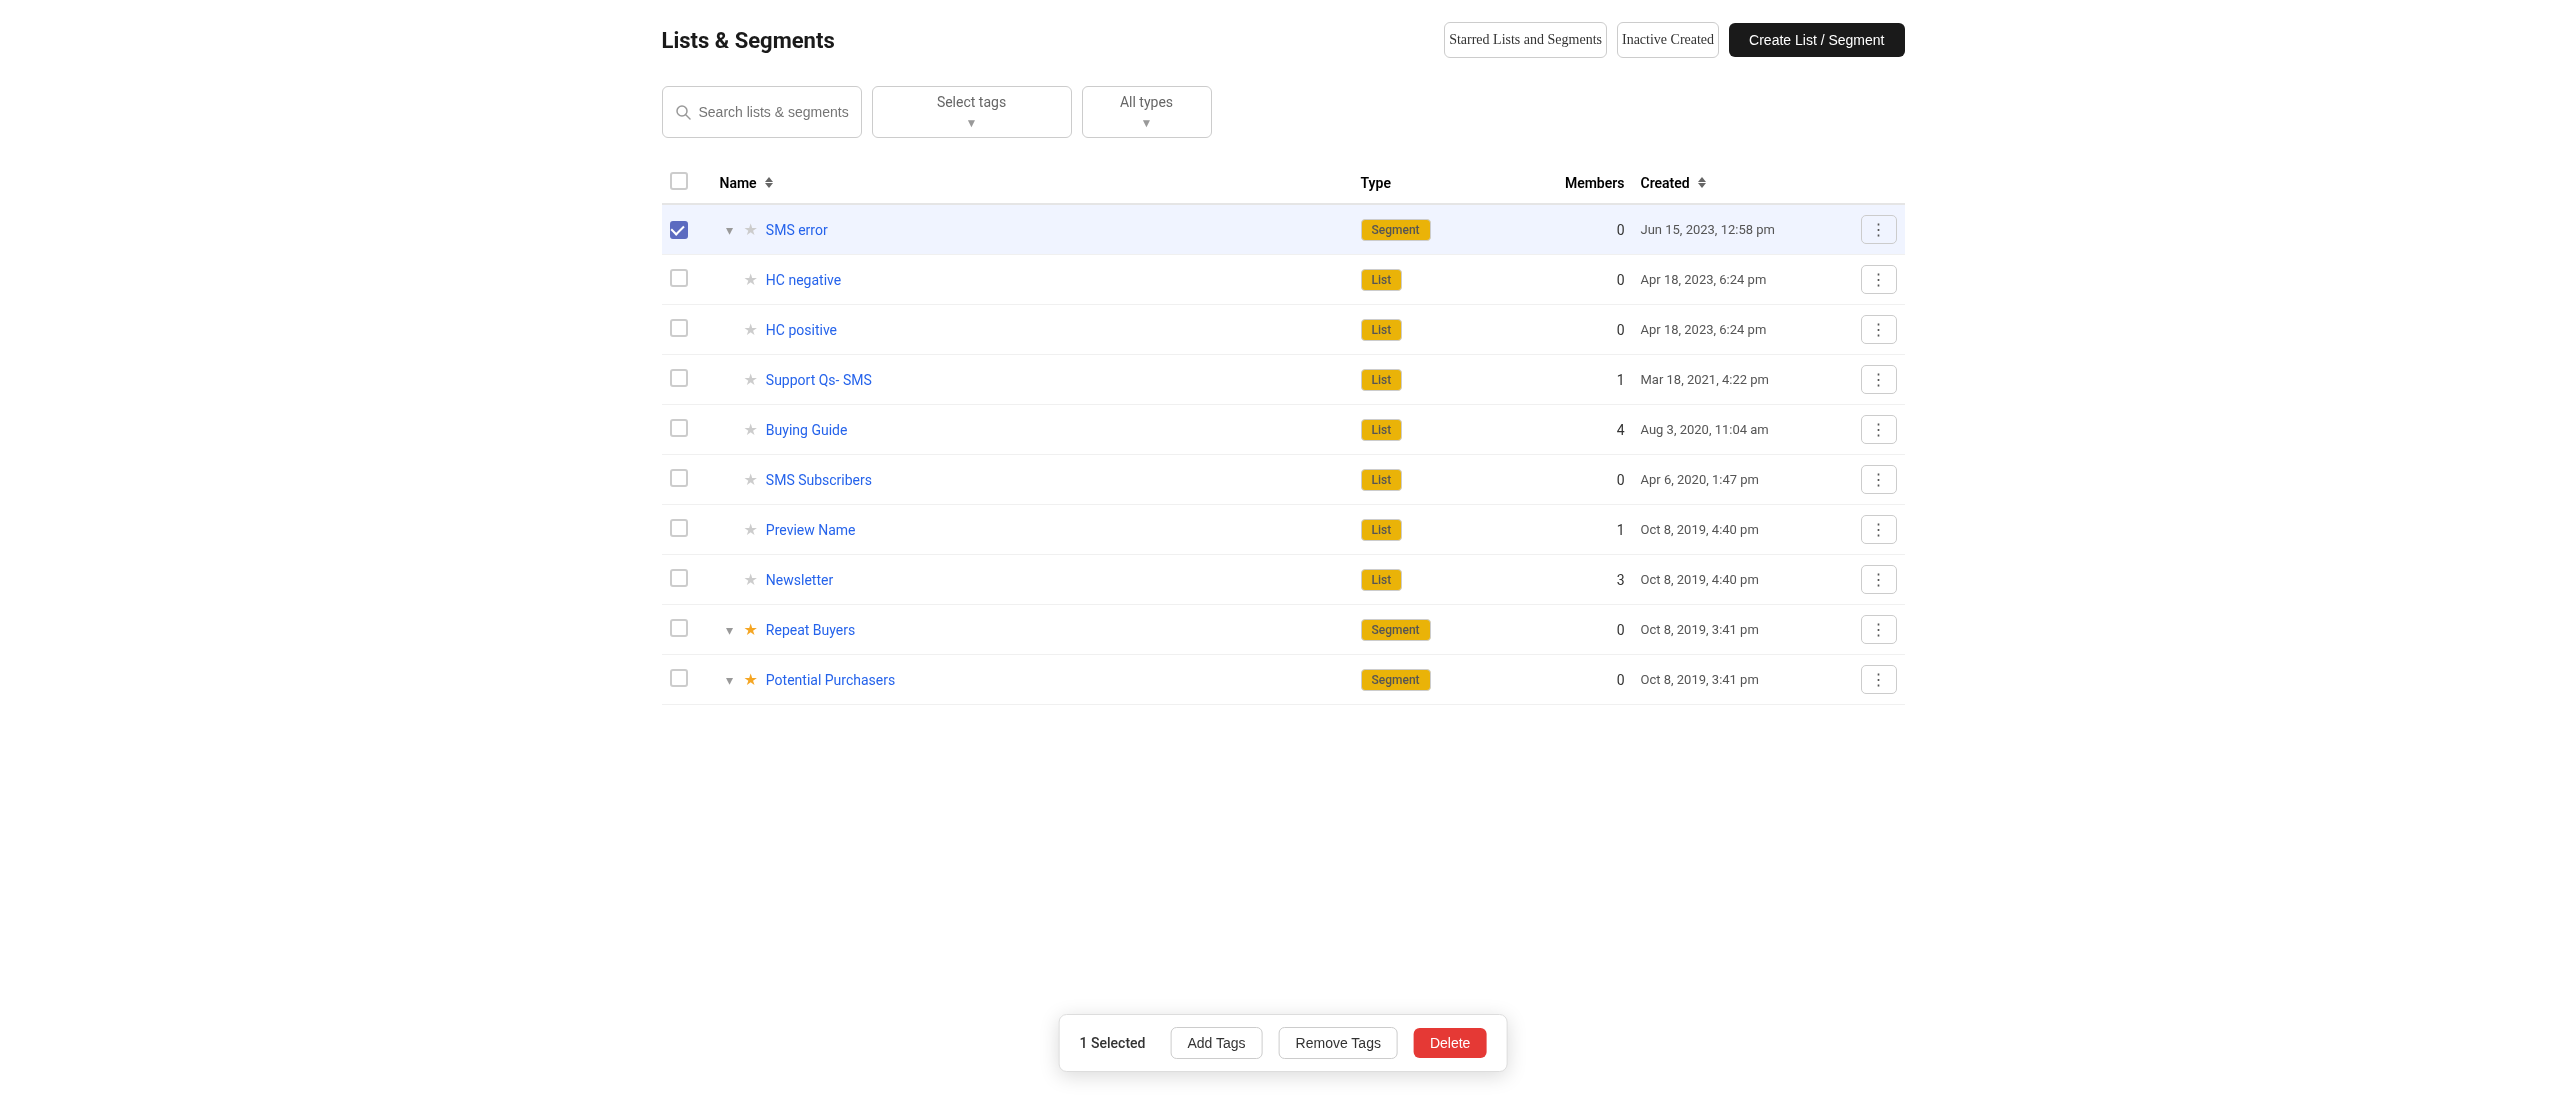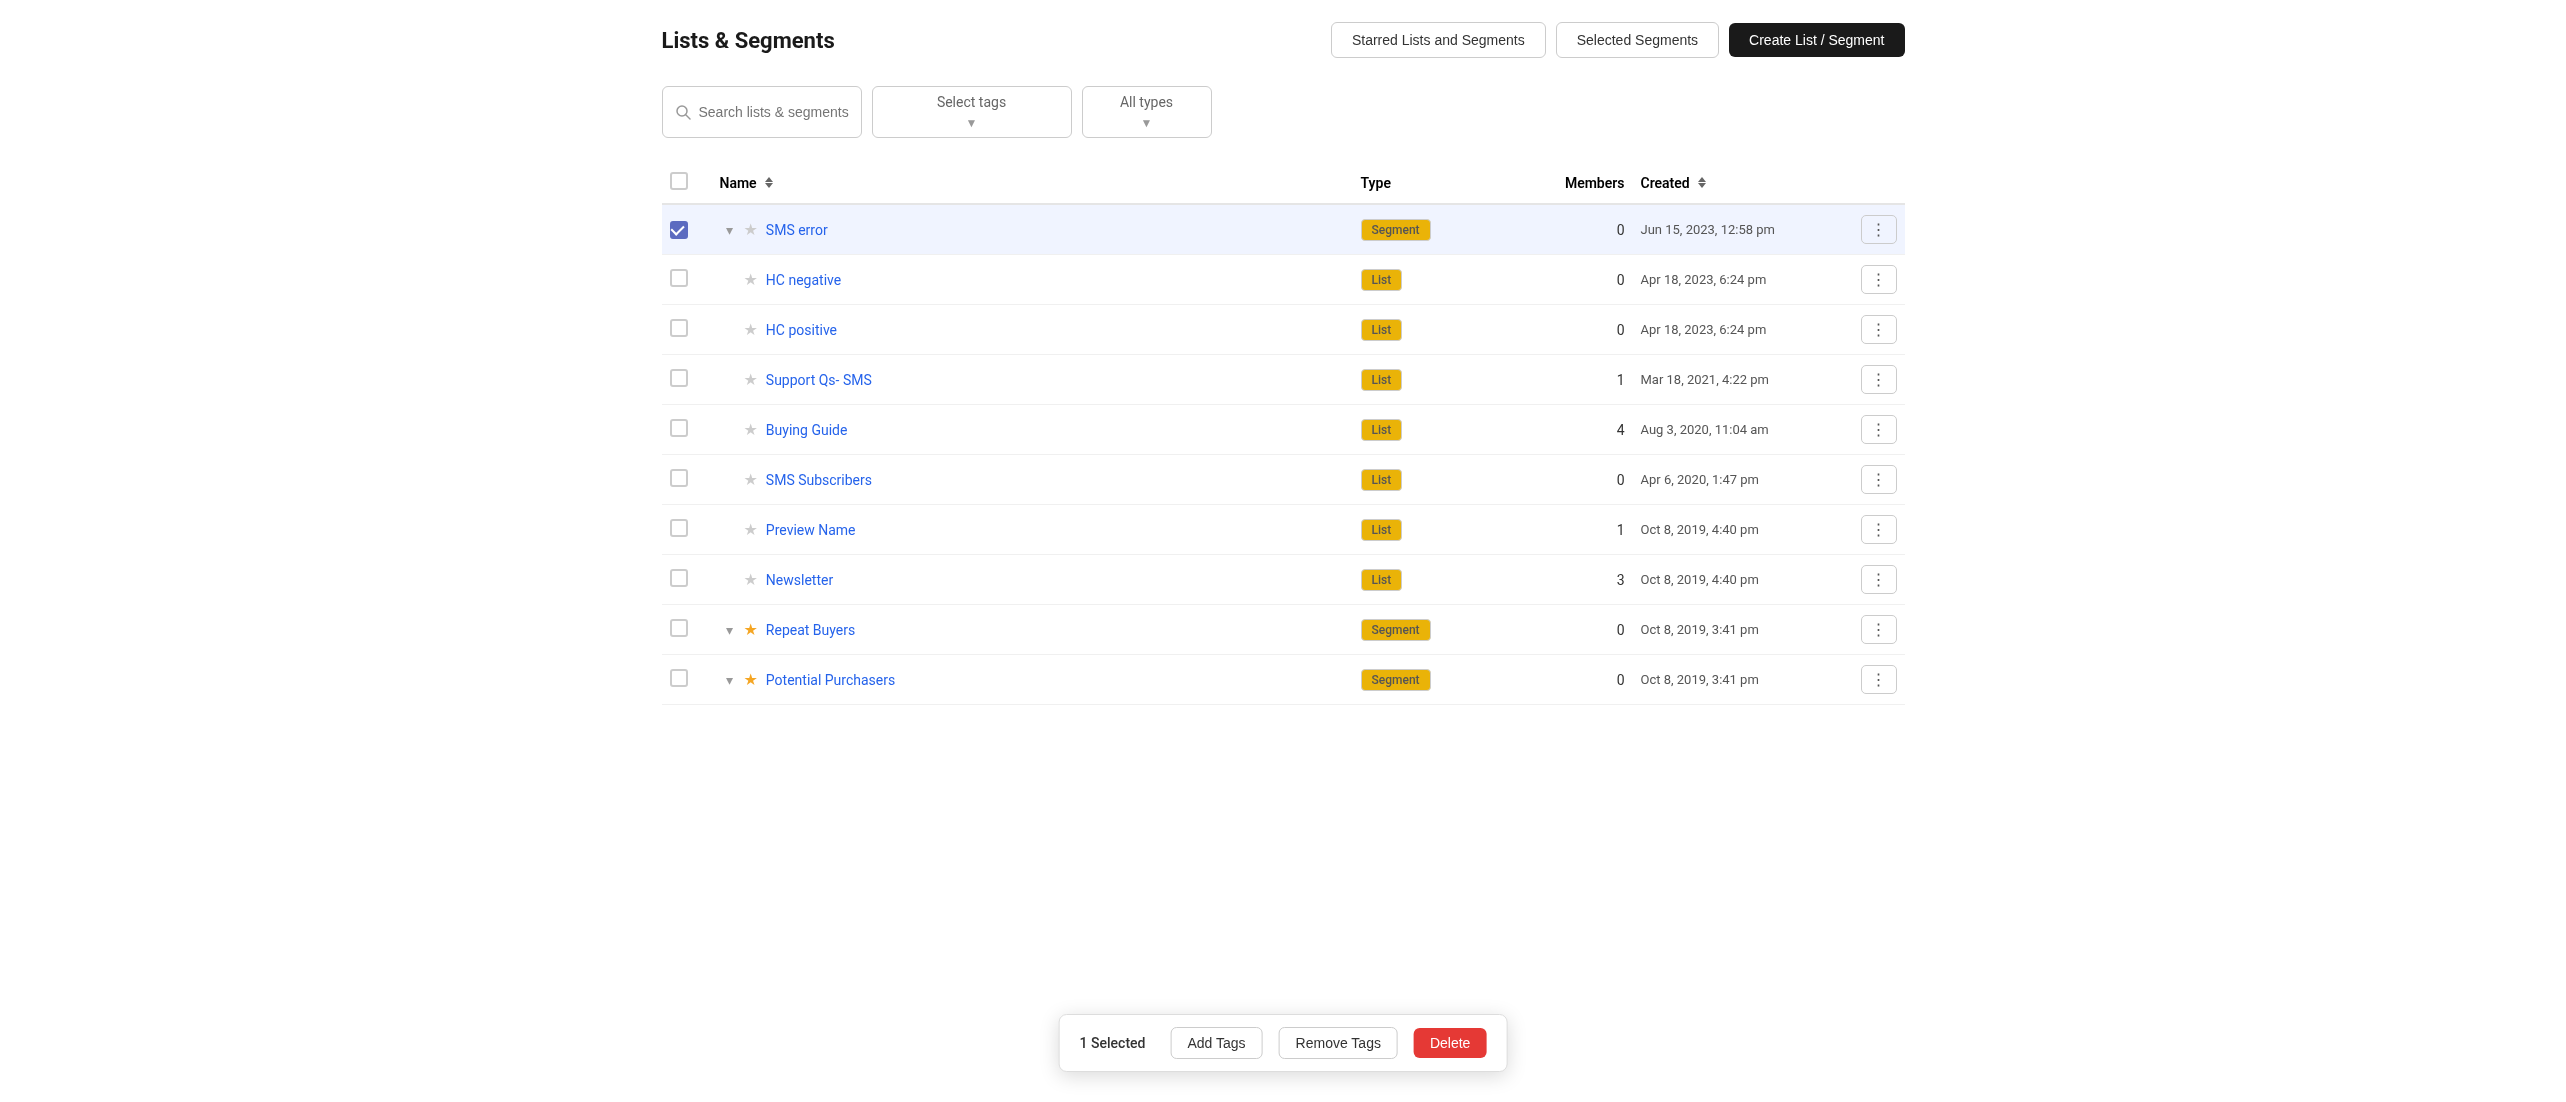--- a/index.html
+++ b/index.html
@@ -27,25 +27,26 @@
     }
     .header-actions {
       display: flex;
       gap: 10px;
       align-items: center;
     }
     .btn-outline {
       border: 1.5px solid #ccc;
       background: #fff;
       color: #333;
-      padding: 9px 20px;
+      padding: 9px 4px;
       border-radius: 6px;
       font-size: 14px;
       cursor: pointer;
       white-space: nowrap;
+      font-family: Liberation Serif, serif;
     }
     .btn-primary {
       background: #1a1a1a;
       color: #fff;
       border: none;
       padding: 9px 20px;
       border-radius: 6px;
       font-size: 14px;
       cursor: pointer;
       white-space: nowrap;
@@ -283,21 +284,21 @@
   </style>
 </head>
 <body>
 
 <div class="page">
 
   <div class="header">
     <h1 class="page-title">Lists &amp; Segments</h1>
     <div class="header-actions">
       <button class="btn-outline">Starred Lists and Segments</button>
-      <button class="btn-outline">Selected Segments</button>
+      <button class="btn-outline">Inactive Created</button>
       <button class="btn-primary">Create List / Segment</button>
     </div>
   </div>
 
   <div class="filters">
     <div class="search-box">
       <svg class="search-icon-svg" width="16" height="16" viewBox="0 0 16 16" fill="none">
         <circle cx="7" cy="7" r="5" stroke="#999" stroke-width="1.5"></circle>
         <line x1="11" y1="11" x2="15" y2="15" stroke="#999" stroke-width="1.5" stroke-linecap="round"></line>
       </svg>

